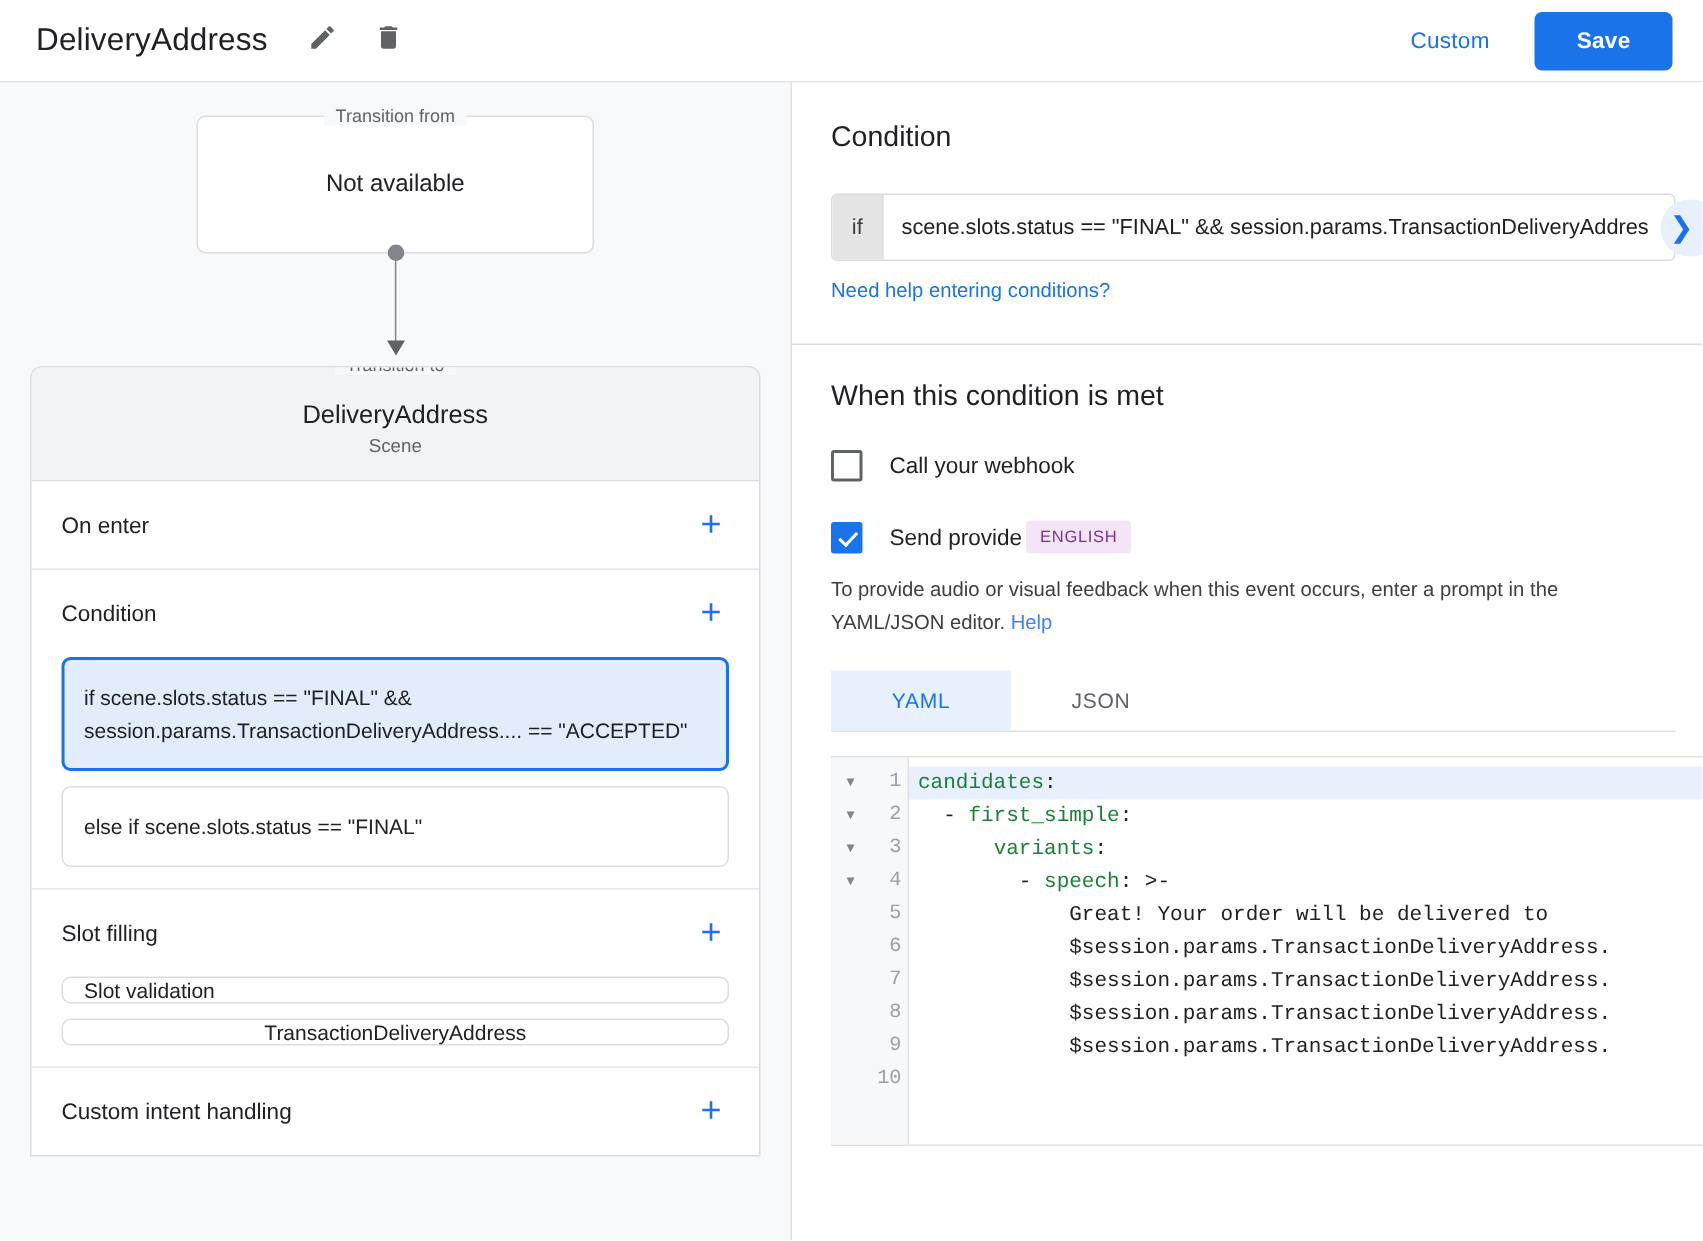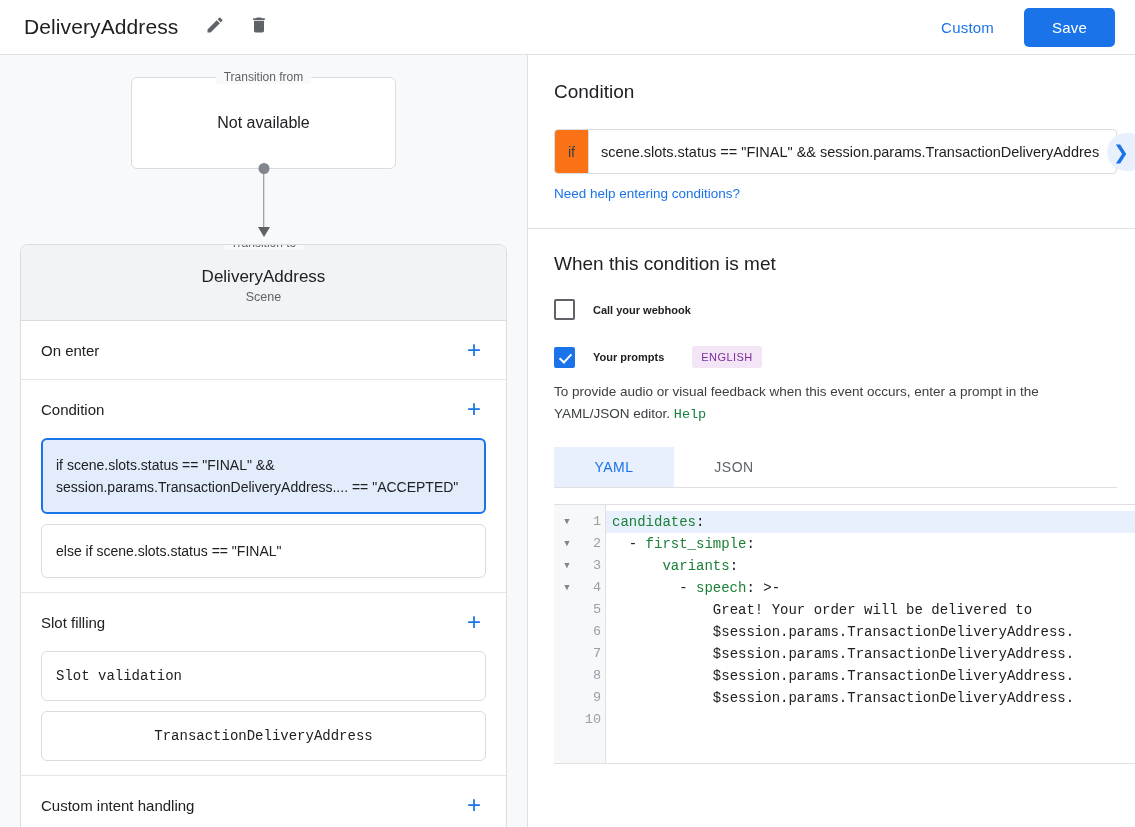--- a/index.html
+++ b/index.html
@@ -46,21 +46,21 @@
     border-radius: 4px;
     background: transparent;
     border: none;
     cursor: pointer;
     letter-spacing: 0.2px;
   }
   .save-btn {
     background: #1a73e8;
     color: #fff;
     font-size: 15px;
-    font-weight: 400;
+    font-weight: 700;
     padding: 11px 28px;
     border-radius: 5px;
     border: none;
     cursor: pointer;
     margin-left: 14px;
     letter-spacing: 0.2px;
   }
 
   
   .body-split {
@@ -223,26 +223,25 @@
   .cond-card:last-child { margin-bottom: 0; }
   .cond-card.selected {
     background: #e2ecfb;
     border: 2px solid #1a73e8;
     padding: 14px 13px;
   }
   .slot-card {
     border: 1px solid #dadce0;
     border-radius: 6px;
     background: #fff;
-    padding: 16px 14px;
+    padding: 0 14px;
     font-size: 14px;
     color: #202124;
     margin-bottom: 10px;
     cursor: pointer;
-    font-family: Liberation Mono, monospace;
   }
   .slot-card:last-child { margin-bottom: 0; text-align: center; }
 
   
   .right-panel {
     width: 607px;
     background: #fff;
     position: relative;
     overflow: hidden;
   }
@@ -289,21 +288,21 @@
     margin-top: 26px;
     border: 1px solid #dadce0;
     border-radius: 4px;
     height: 45px;
     width: 563px;
     overflow: hidden;
     background: #fff;
   }
   .if-label {
     width: 34px;
-    background: #f97316;
+    background: #e5e5e5;
     border-right: 1px solid #dadce0;
     display: flex;
     align-items: center;
     justify-content: center;
     font-size: 14.5px;
     color: #3c4043;
     flex-shrink: 0;
   }
   .if-input {
     flex: 1;
@@ -346,42 +345,42 @@
     content: "";
     position: absolute;
     left: 5.5px; top: 2px;
     width: 5px; height: 10px;
     border: solid #fff;
     border-width: 0 2px 2px 0;
     transform: rotate(43deg);
   }
   .check-label {
     margin-left: 18px;
-    font-size: 11px;
-    color: #202124;
-    font-weight: 700;
+    font-size: 15px;
+    color: #202124;
+    font-weight: 400;
   }
   .lang-badge {
-    margin-left: 28px;
+    margin-left: 3px;
     background: #f3e5f5;
     color: #7b2d9e;
     font-size: 11px;
     letter-spacing: 0.45px;
     padding: 5px 9px;
     border-radius: 3px;
     font-weight: 500;
   }
   .help-text {
     margin-top: 13px;
     font-size: 13.5px;
     color: #3c4043;
     line-height: 1.6;
     max-width: 565px;
   }
-  .help-text a { color: #15803d; text-decoration: none; cursor: pointer; font-family: Liberation Mono, monospace; }
+  .help-text a { color: #3b82f6; text-decoration: none; cursor: pointer; }
 
   .tabs-row {
     display: flex;
     margin-top: 22px;
     width: 563px;
     border-bottom: 1px solid #e0e0e0;
   }
   .tab {
     padding: 12px 0;
     width: 120px;
@@ -579,21 +578,21 @@
     <div class="rp-section" style="padding-top:24px;">
       <div class="rp-heading">When this condition is met</div>
 
       <div class="check-row">
         <div class="checkbox"></div>
         <div class="check-label">Call your webhook</div>
       </div>
 
       <div class="check-row" style="margin-top:26px;">
         <div class="checkbox checked"></div>
-        <div class="check-label">Your prompts</div>
+        <div class="check-label">Send provide</div>
         <div class="lang-badge">ENGLISH</div>
       </div>
 
       <div class="help-text">
         <span>To provide audio or visual feedback when this event occurs, enter a prompt in the YAML/JSON editor. </span><a>Help</a>
       </div>
 
       <div class="tabs-row">
         <div class="tab active">YAML</div>
         <div class="tab">JSON</div>

